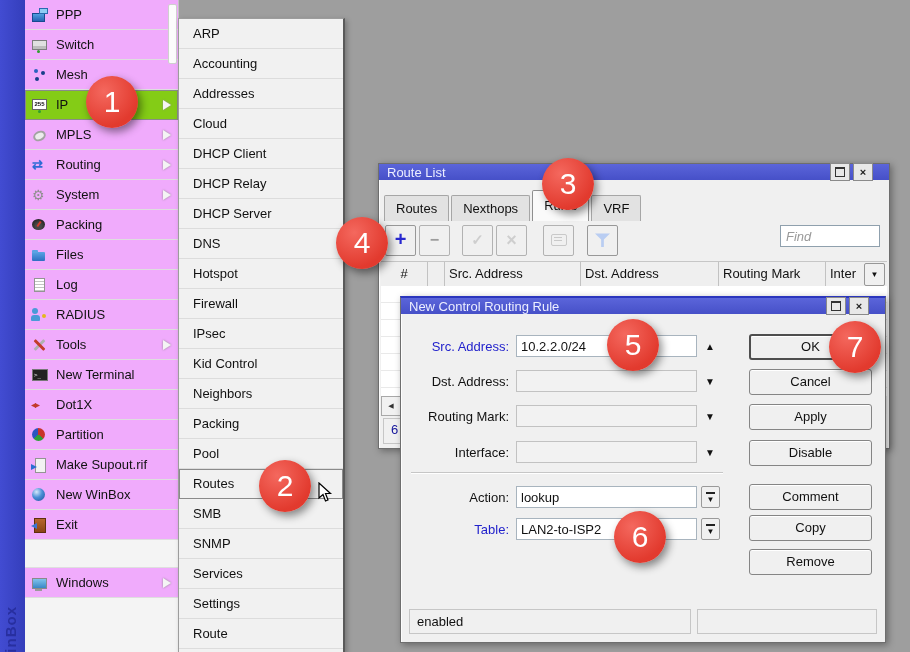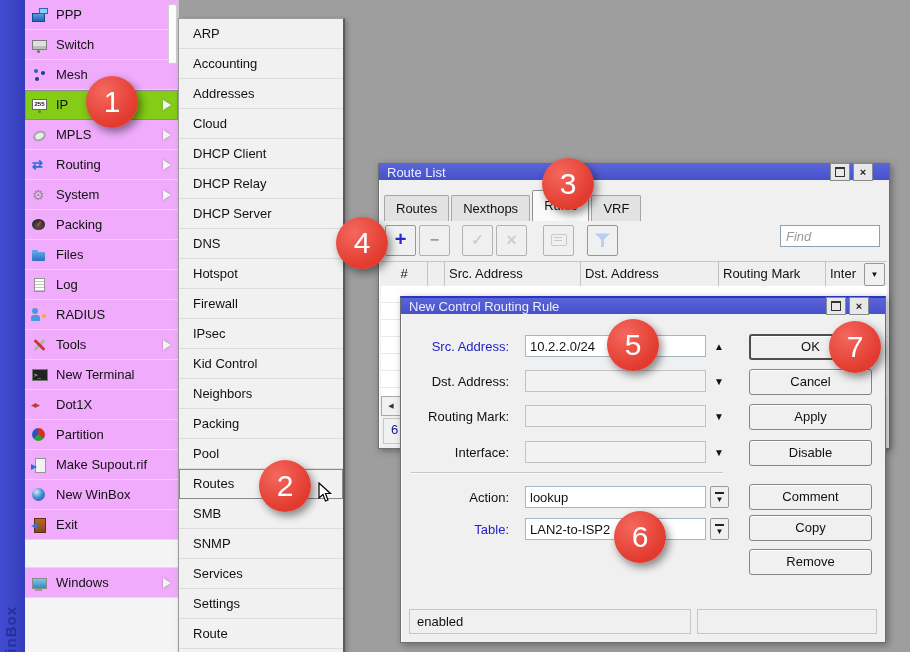--- a/index.html
+++ b/index.html
@@ -68,21 +68,21 @@
     background:repeating-linear-gradient(to bottom,#fff 0 16px,#e9e9e9 16px 17px)}
   .rl-scroll{position:absolute;left:2px;right:2px;top:232px;height:18px;background:#ececec;display:flex}
   .scroll-btn{width:18px;height:18px;background:#f1f1f1;border:1px solid #a8a8a8;font-size:7px;color:#333;
     display:flex;align-items:center;justify-content:center}
   .rl-statusbox{position:absolute;left:4px;right:4px;top:254px;height:24px;border:1px solid #c6c6c6;
     line-height:22px;padding-left:7px;color:#14149c}
 
   
   .dialog{left:400px;top:296px;width:484px;height:344px;border-top:2px solid #2a35bd;z-index:4}
   .drow{position:absolute;left:8px;height:24px;display:flex;align-items:center}
-  .drow label{width:100px;text-align:right;margin-right:16px;white-space:nowrap}
+  .drow label{width:100px;text-align:right;margin-right:7px;white-space:nowrap}
   .drow label.accent{color:#2222cc}
   .dinput{width:171px;height:20px;border:1px solid #a8b4be;background:#fff;padding:0 4px;
     font-family:"Liberation Sans",sans-serif;font-size:13px;color:#111}
   .dinput.empty{background:#f2f2f2;border-color:#c2c2c2}
   .farrow{width:26px;text-align:center;font-size:10px;color:#111}
   .combo-btn{width:19px;height:22px;border:1px solid #9a9a9a;background:#f0f0f0;border-radius:2px;margin-left:4px;
     position:relative;box-sizing:border-box}
   .combo-btn::before{content:"";position:absolute;left:4px;right:4px;top:5px;height:2px;background:#222}
   .combo-btn::after{content:"▼";position:absolute;left:0;right:0;top:8px;text-align:center;font-size:8px;color:#111}
   .row-src-address{top:36px}.row-dst-address{top:71px}.row-routing-mark{top:106px}.row-interface{top:142px}

